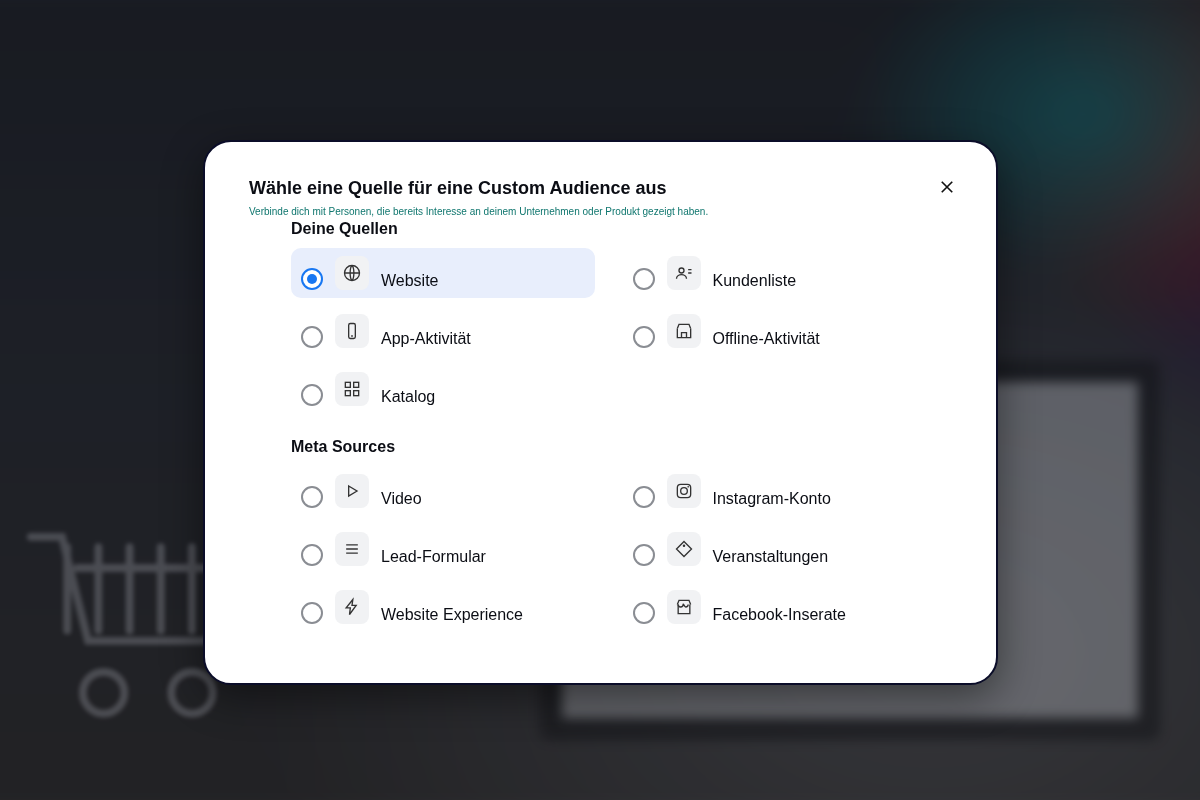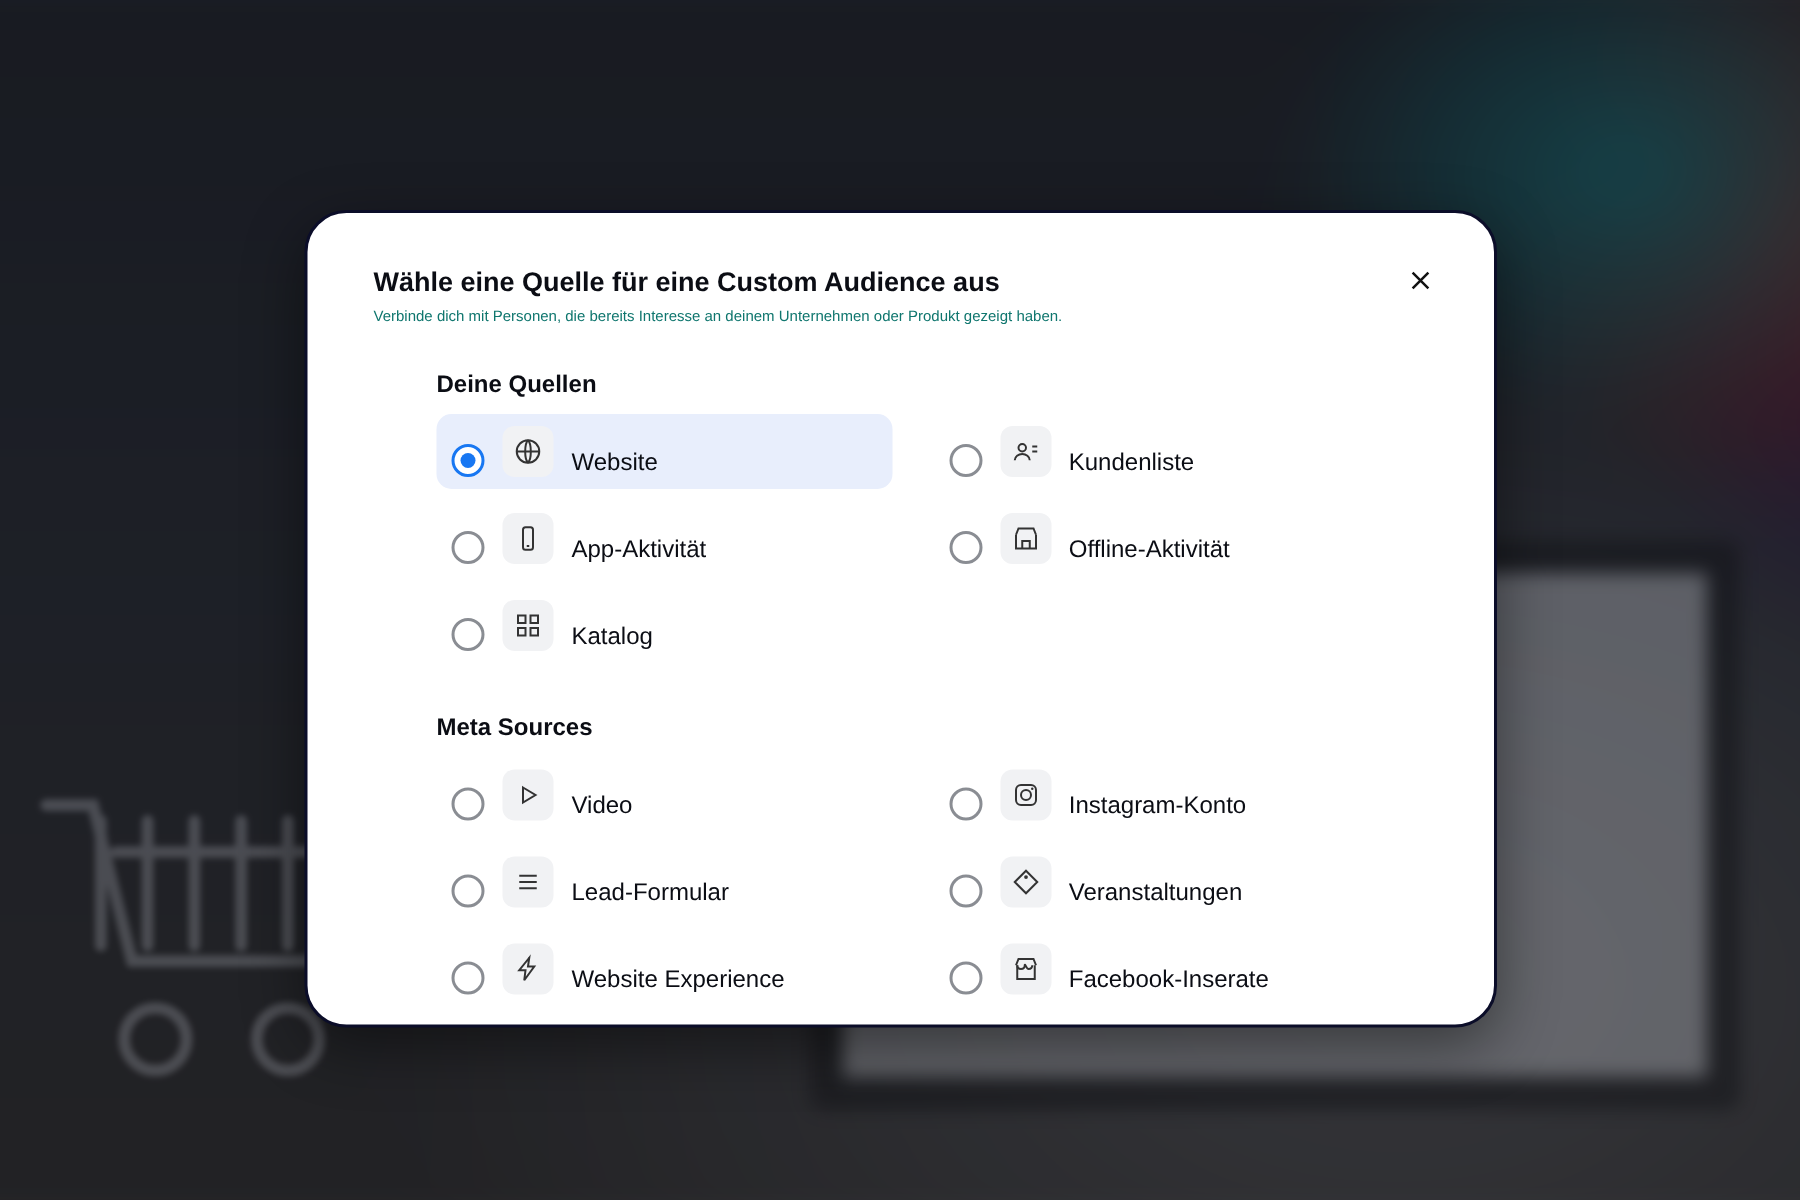--- a/index.html
+++ b/index.html
@@ -39,22 +39,22 @@
   }
   .modal-title { font-size: 18px; font-weight: 700; color:#0b0d14; }
   .modal-sub { font-size: 10px; color:#0f766e; margin-top:6px; line-height:1.45; max-width: 640px;}
   .close-btn {
     position:absolute; top:30px; right:34px; width:30px; height:30px;
     display:flex; align-items:center; justify-content:center;
     cursor:pointer; border-radius:50%;
   }
   .close-btn svg { width:18px; height:18px; stroke:#111; stroke-width:2.2; }
 
-  .group { margin-top:28px; padding: 0 42px; }
-  .group + .group { margin-top:35px; }
+  .group { padding: 0 42px; }
+  .group + .group { margin-top:24px; }
   .group-title { font-size:16px; font-weight:700; color:#0b0d14; margin-bottom:10px; }
   .grid { display:grid; grid-template-columns: 1fr 1fr; column-gap:28px; row-gap:8px; }
   .opt {
     display:flex; align-items:flex-end; gap:12px;
     padding:8px 10px; border-radius:10px; cursor:pointer;
     min-height:44px;
   }
   .opt.selected { background:#e8eefc; }
   .radio {
     width:22px; height:22px; border-radius:50%;

